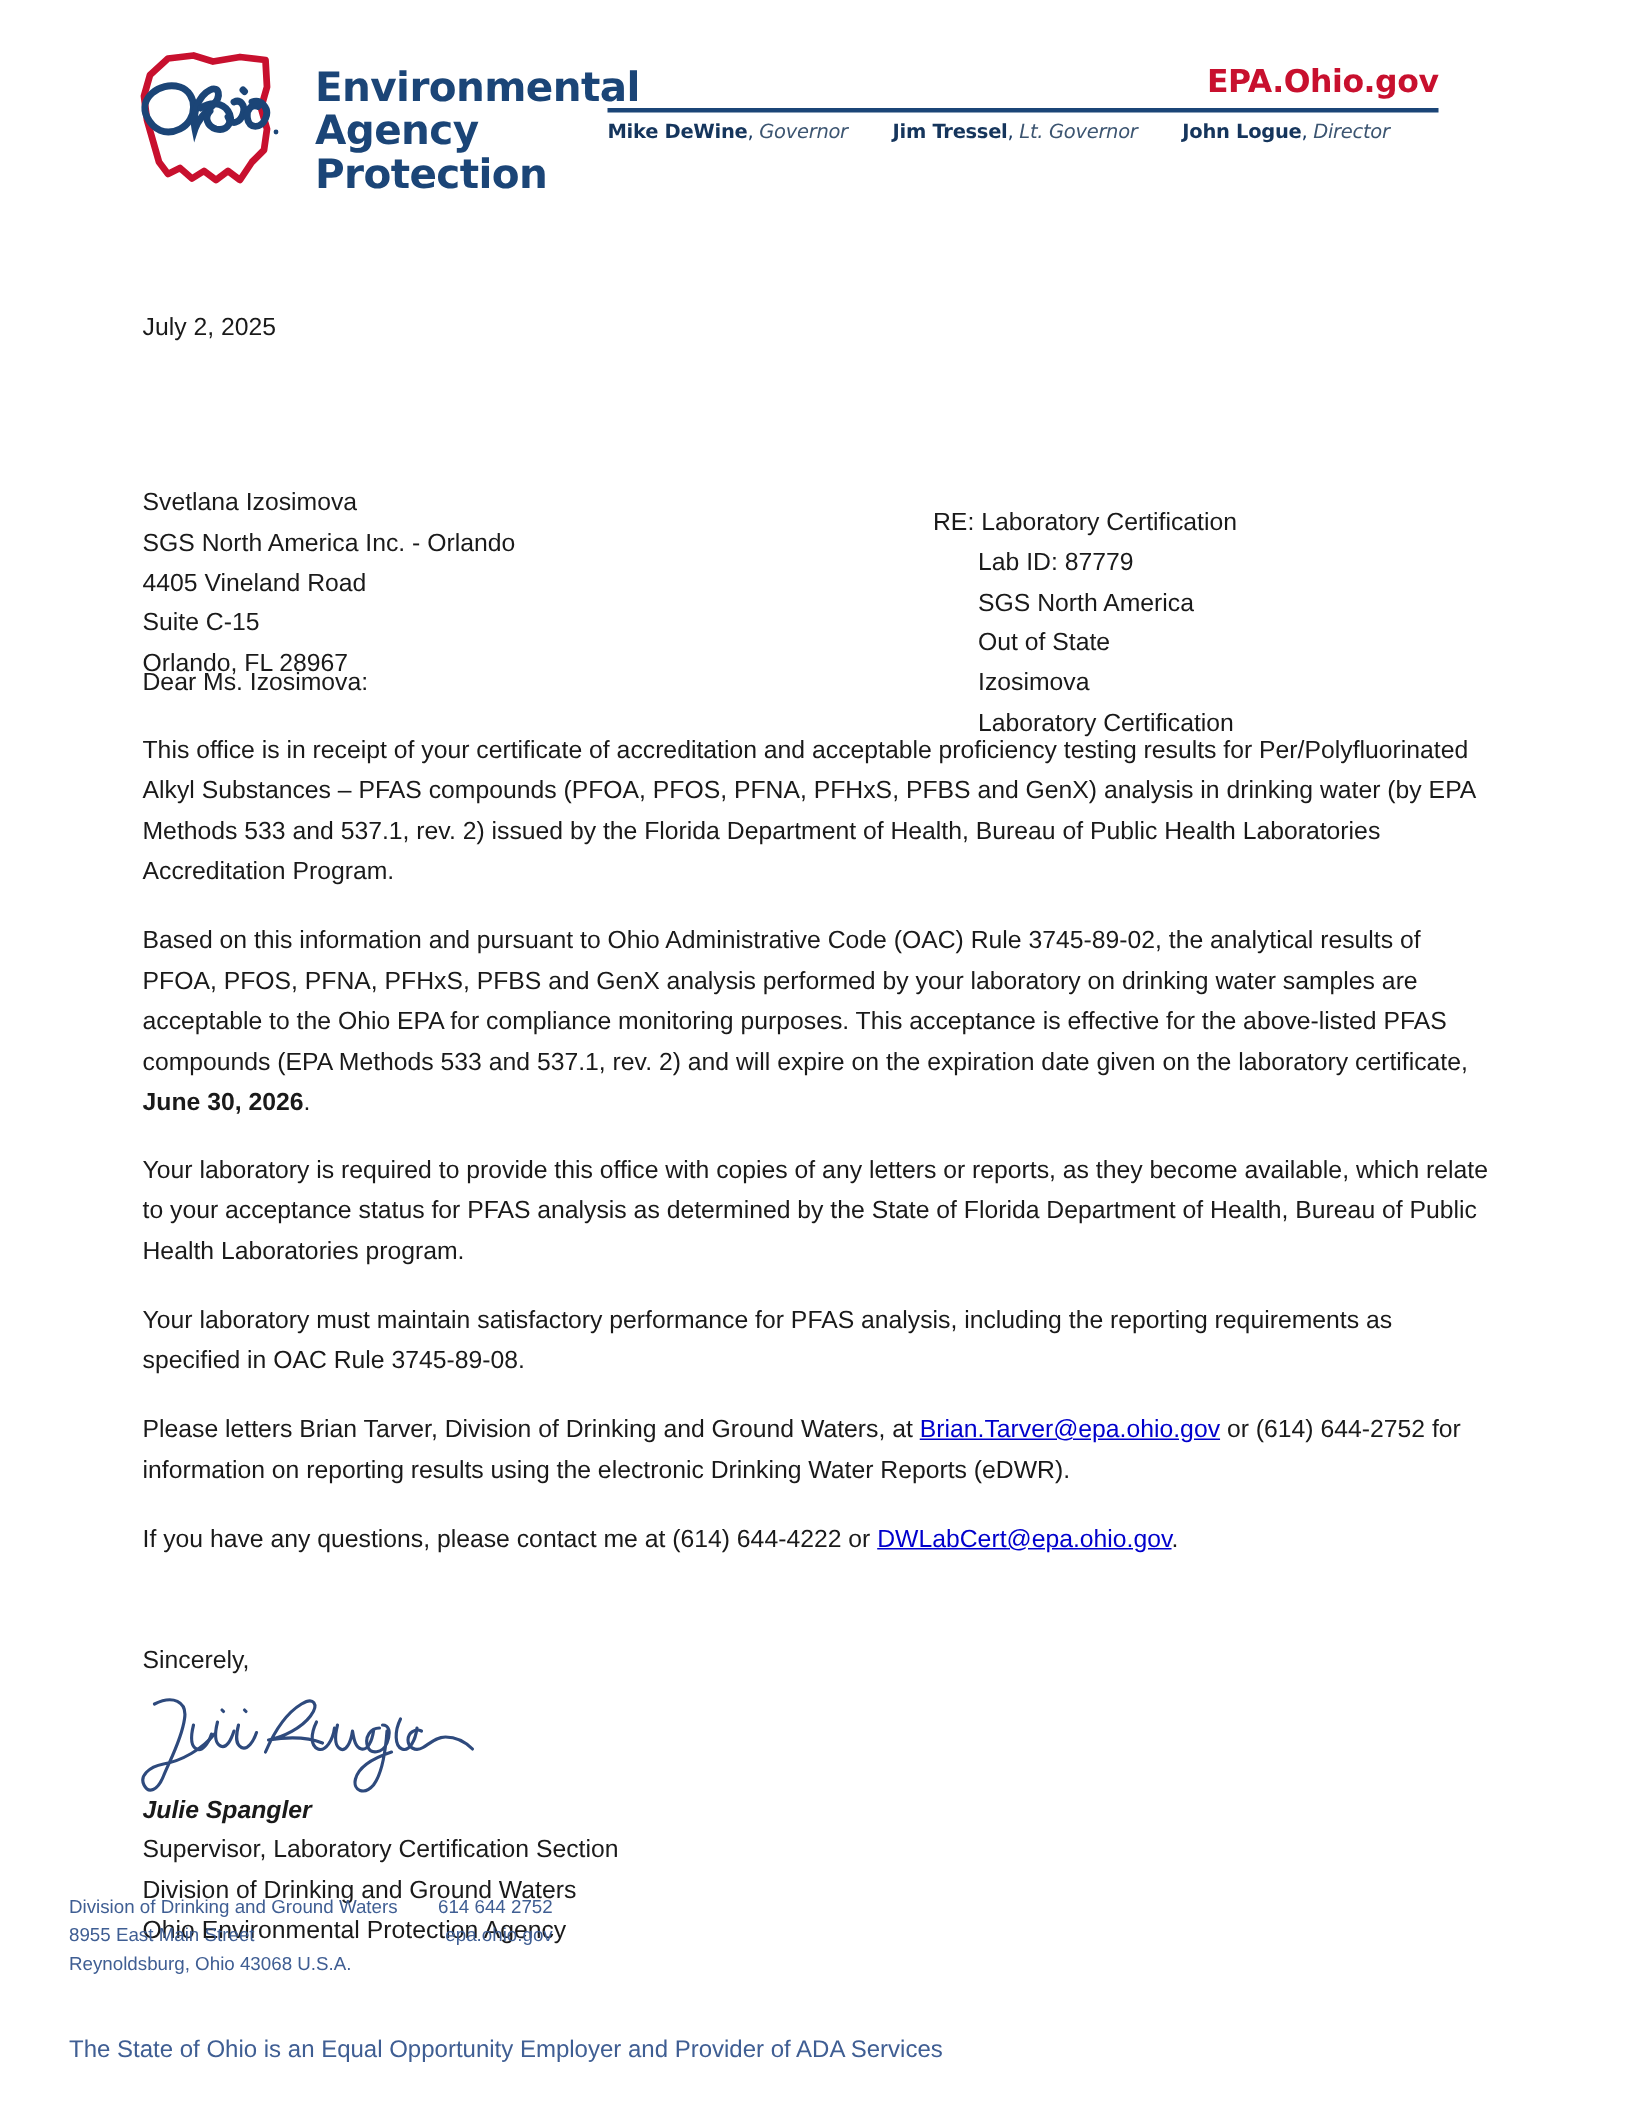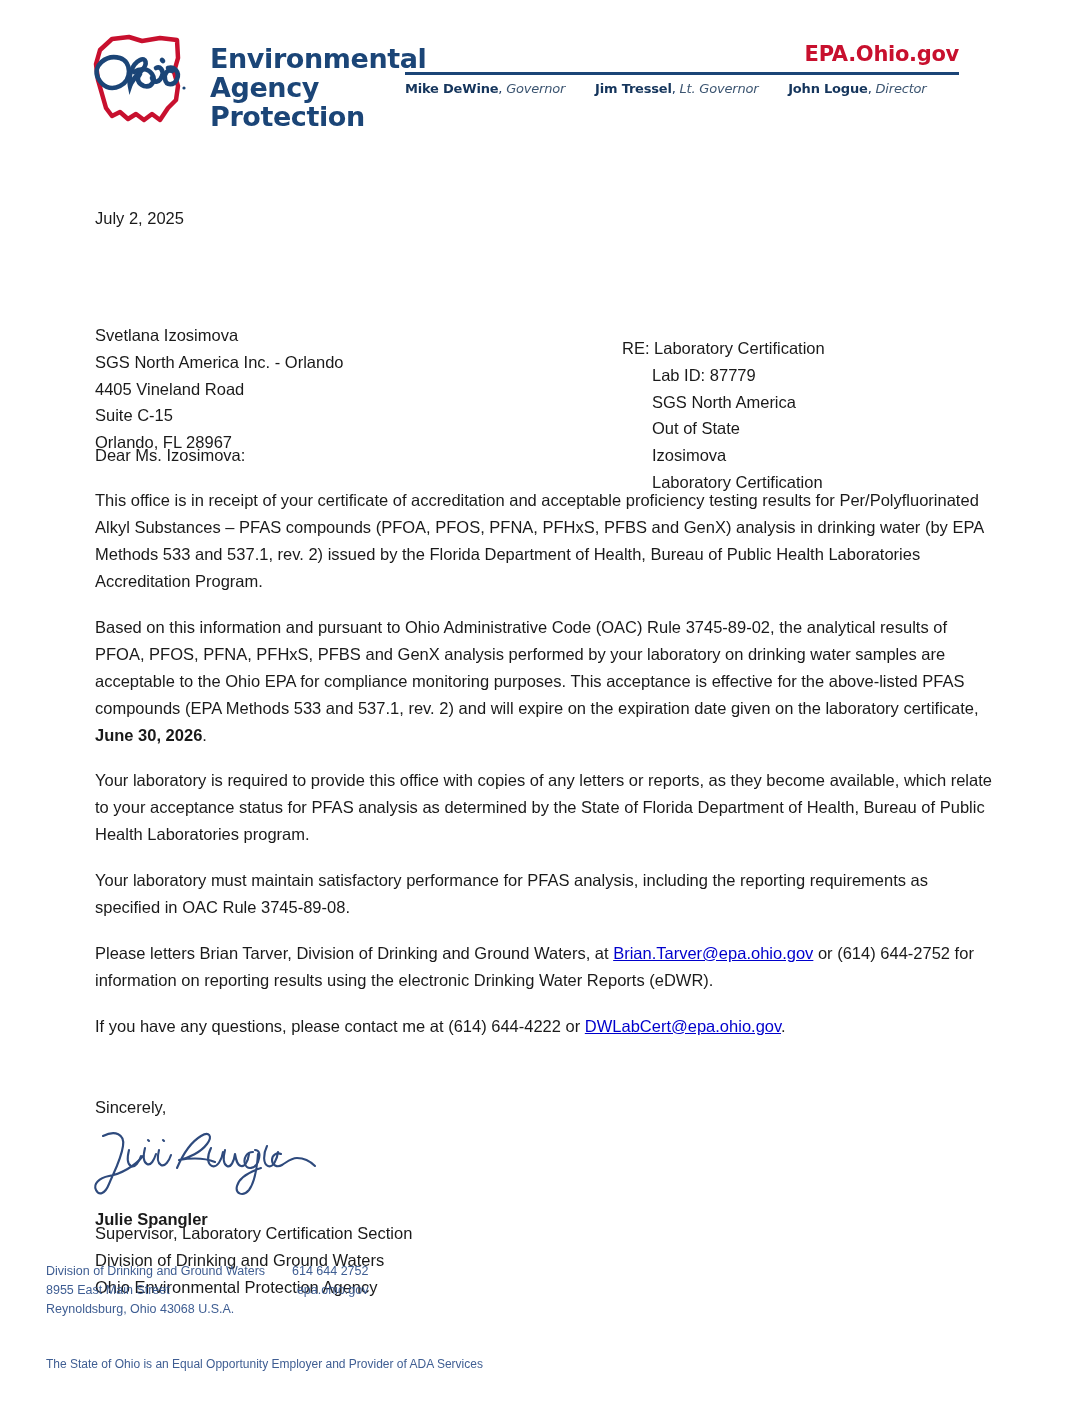--- a/index.html
+++ b/index.html
@@ -136,22 +136,23 @@
     margin-top: 2px;
   }
   .sig-svg {
     position: absolute;
     left: -4px;
     top: 2px;
   }
   .sig-name {
     position: absolute;
     left: 0;
-    top: 84px;
+    top: 72px;
     font-weight: bold;
+    font-style: italic;
     font-size: 16.5px;
   }
   .sig-lines {
     position: absolute;
     left: 0;
     top: 98px;
     font-size: 16.5px;
     line-height: 1.62;
   }
 
@@ -170,21 +171,21 @@
   }
   .footer-col2 {
     position: absolute;
     left: 246px;
     top: 0;
     line-height: 1.52;
     text-align: right;
   }
   .footer-ada {
     margin-top: 36px;
-    font-size: 12px;
+    font-size: 16px;
     color: #3F5E93;
   }
 </style>
 </head>
 <body>
 
 <div class="letterhead">
 
   <div class="logo-block">
     <div class="ohio-mark">

